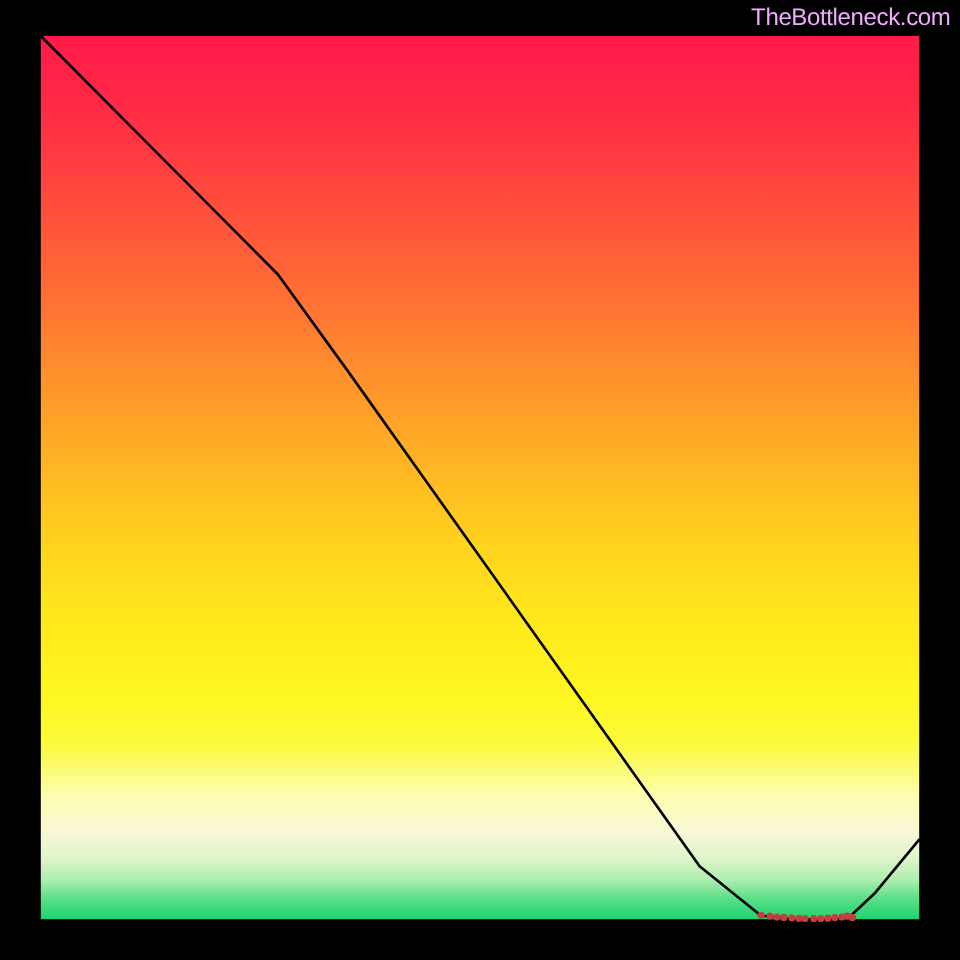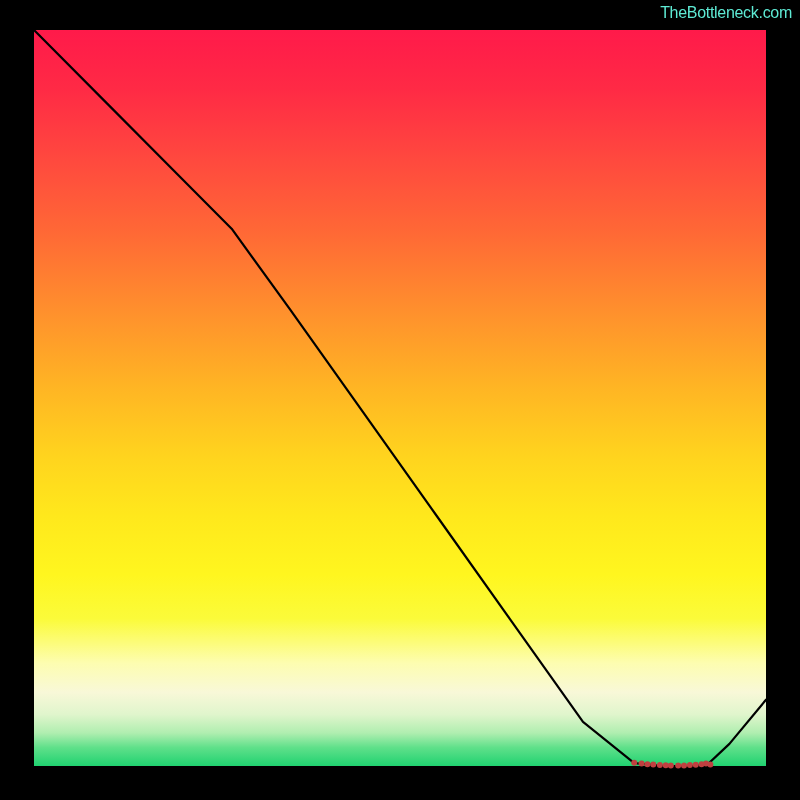--- a/index.html
+++ b/index.html
@@ -7,23 +7,23 @@
   .chart-container {
     position: relative;
     width: 800px;
     height: 800px;
     background: #000;
   }
   .attribution {
     position: absolute;
     top: 4px;
     right: 8px;
-    color: #5eead4;
+    color: #f0abfc;
     font-family: Arial, sans-serif;
-    font-size: 16px;
+    font-size: 20px;
     font-weight: 500;
     letter-spacing: -0.3px;
   }
   .plot-area {
     position: absolute;
     left: 34px;
     top: 30px;
     width: 732px;
     height: 736px;
     background: linear-gradient(to bottom,

